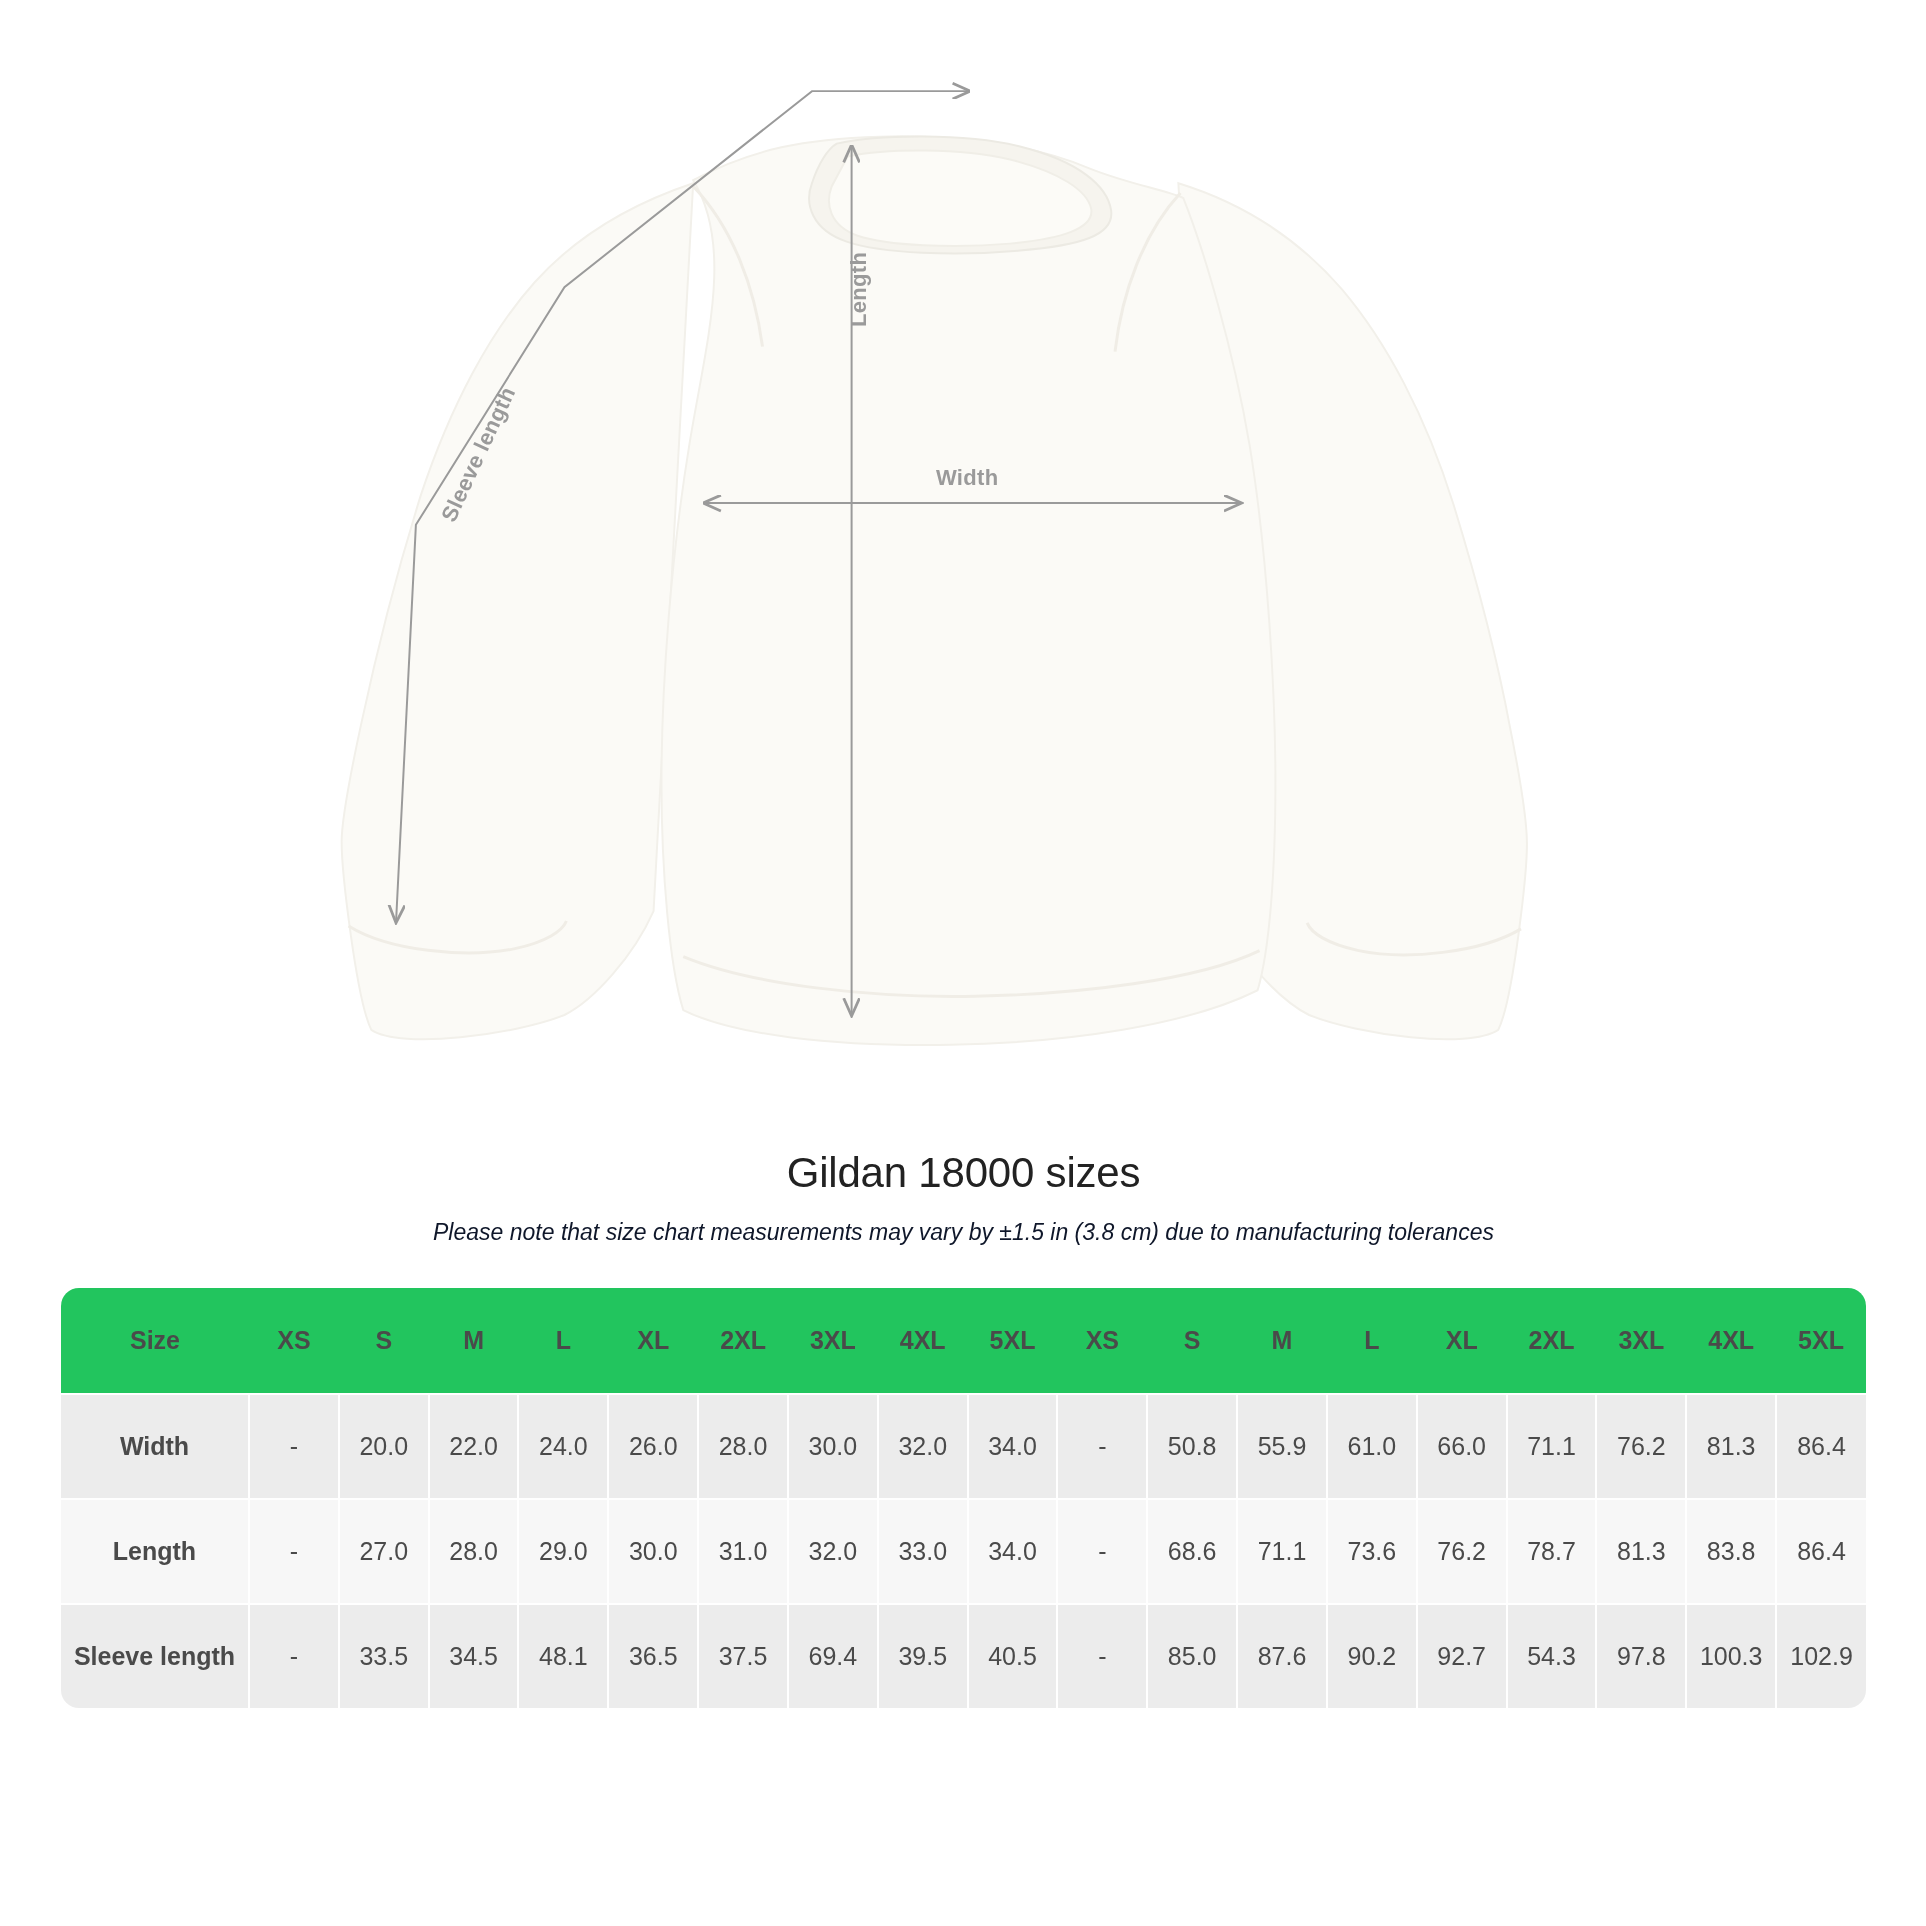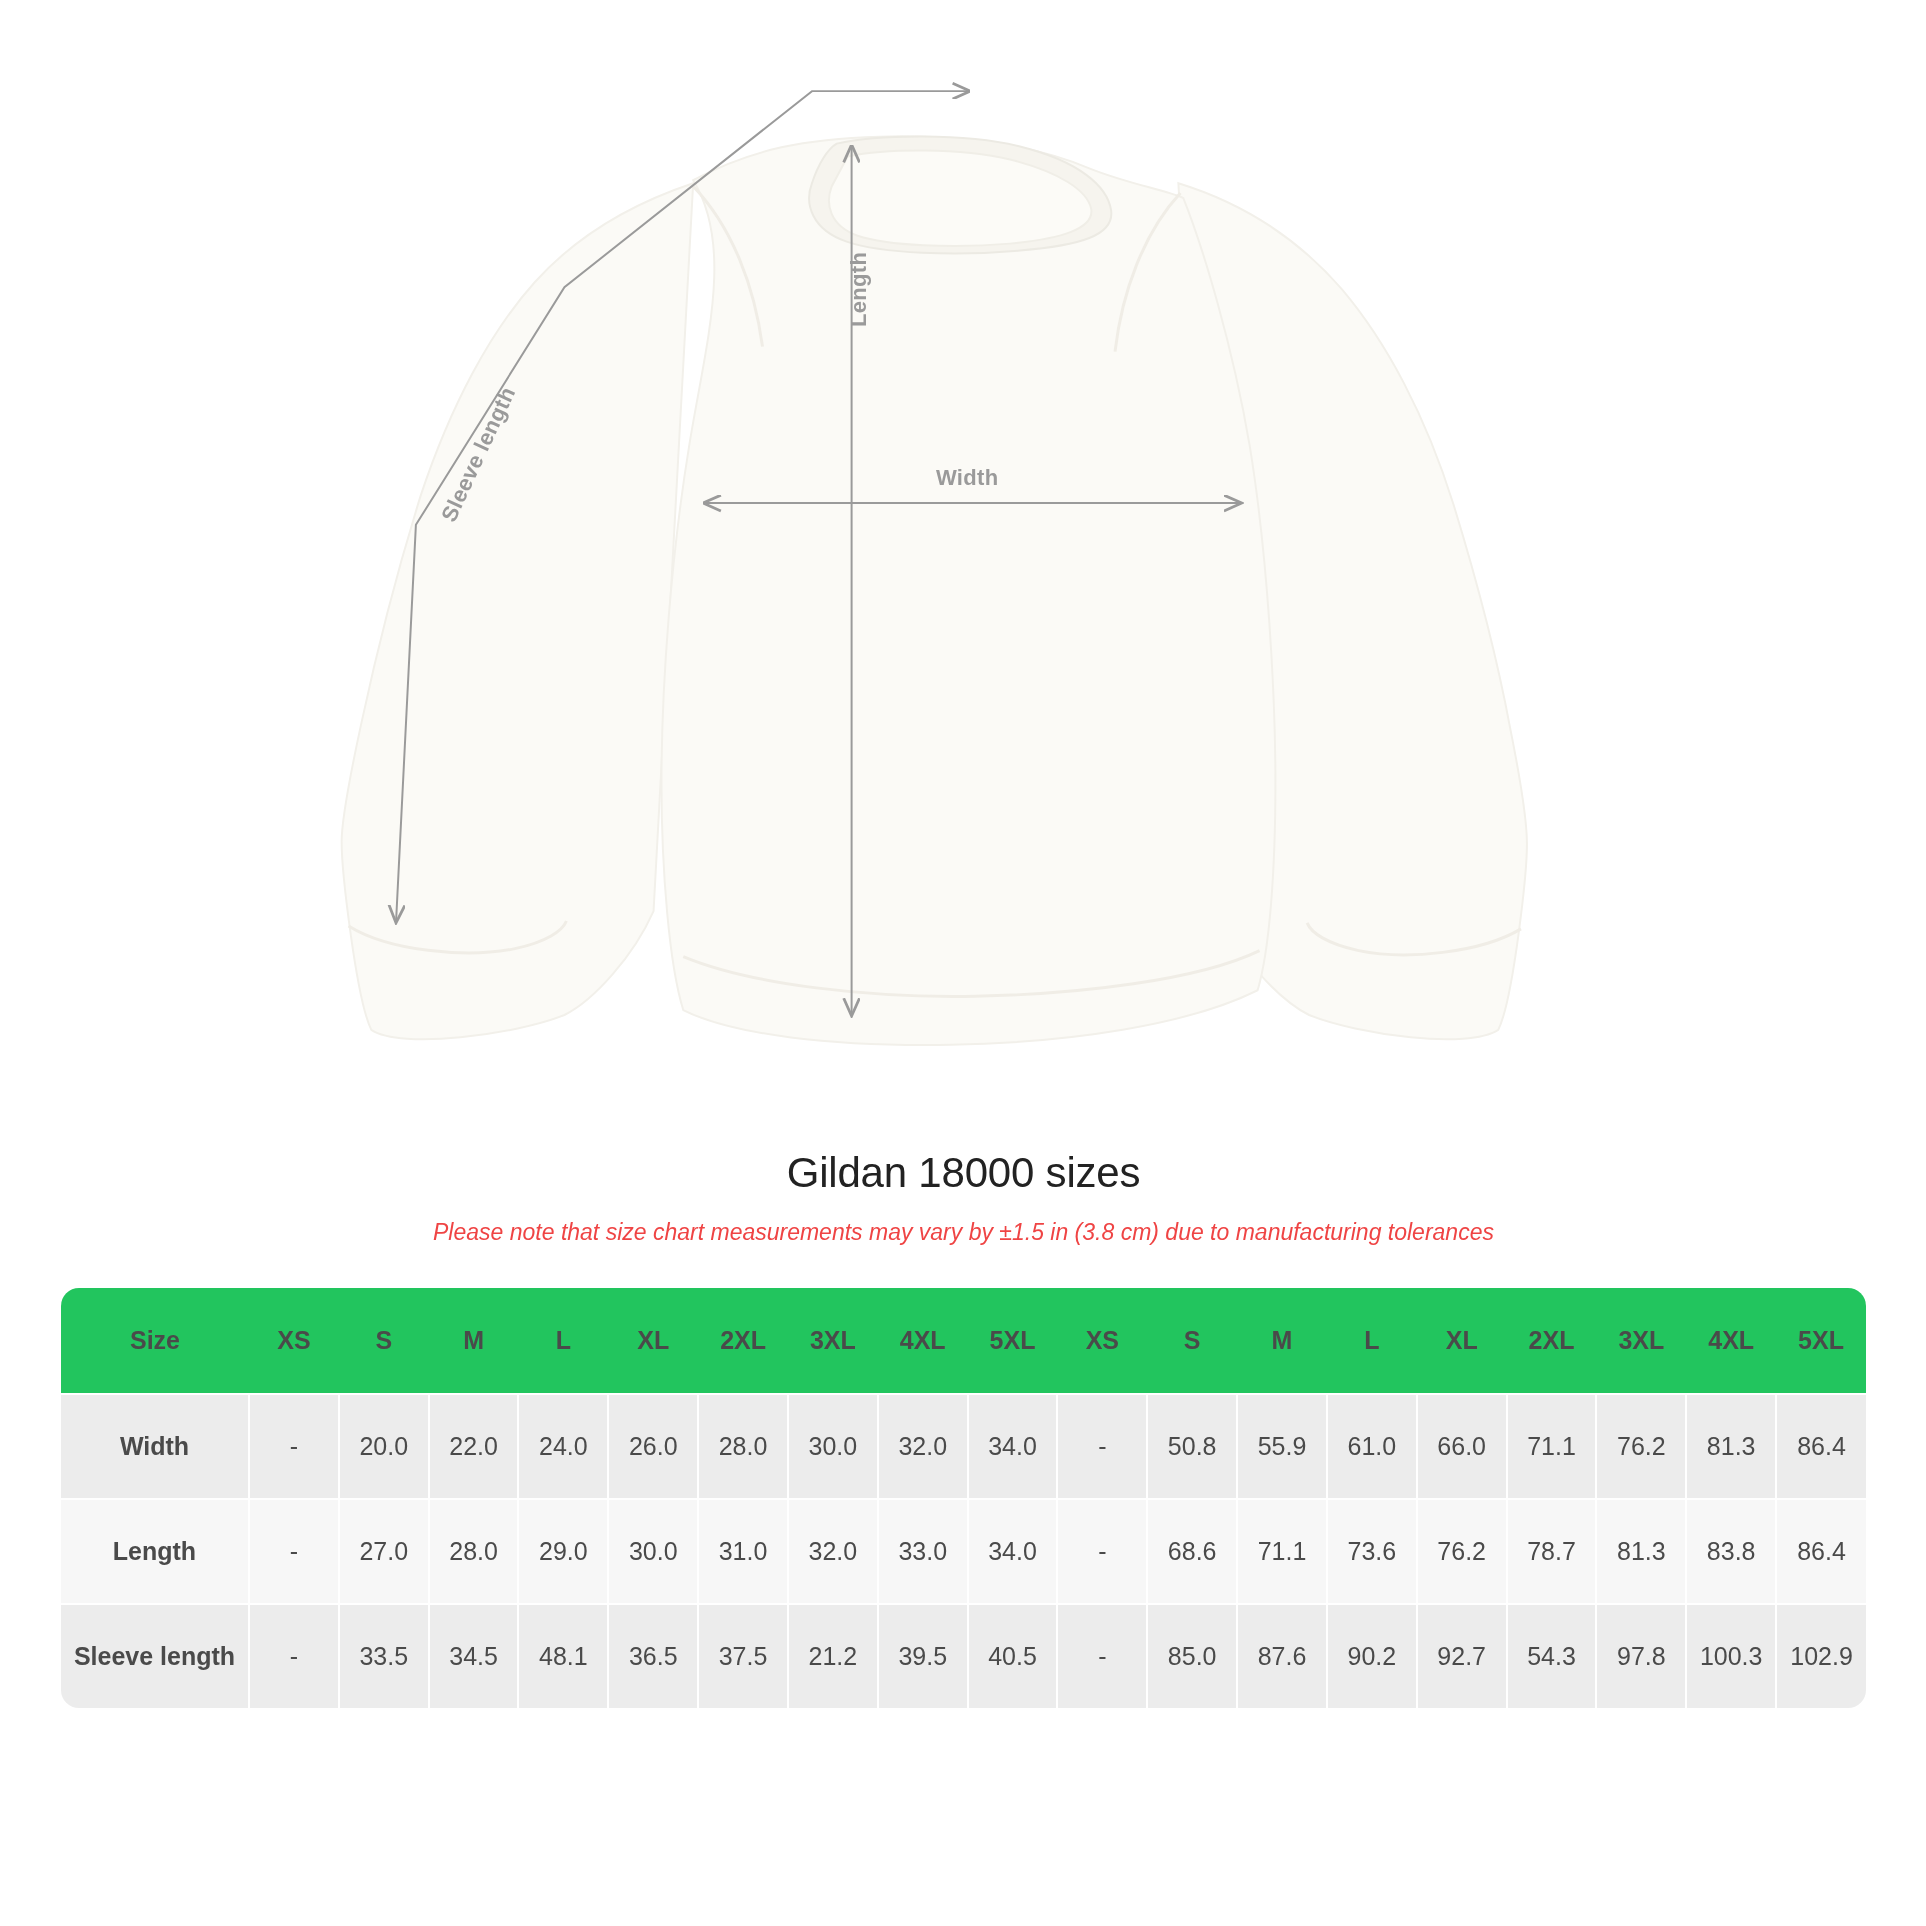--- a/index.html
+++ b/index.html
@@ -58,21 +58,21 @@
     font-size: 42px;
     font-weight: normal;
     color: #222;
     margin-top: 30px;
     letter-spacing: -0.2px;
   }
   .subtitle {
     text-align: center;
     font-size: 23px;
     font-style: italic;
-    color: #ef4444;
+    color: #0f172a;
     margin-top: 22px;
   }
 
   
   .table-wrap {
     margin: 42px 61px 0 61px;
     border-radius: 18px;
     overflow: hidden;
   }
   table.size-table {
@@ -300,21 +300,21 @@
         </tr>
 
         <tr class="data-row row-odd">
           <td class="row-label">Sleeve length</td>
           <td>-</td>
           <td>33.5</td>
           <td>34.5</td>
           <td>48.1</td>
           <td>36.5</td>
           <td>37.5</td>
-          <td>21.2</td>
+          <td>69.4</td>
           <td>39.5</td>
           <td>40.5</td>
           <td>-</td>
           <td>85.0</td>
           <td>87.6</td>
           <td>90.2</td>
           <td>92.7</td>
           <td>54.3</td>
           <td>97.8</td>
           <td>100.3</td>

